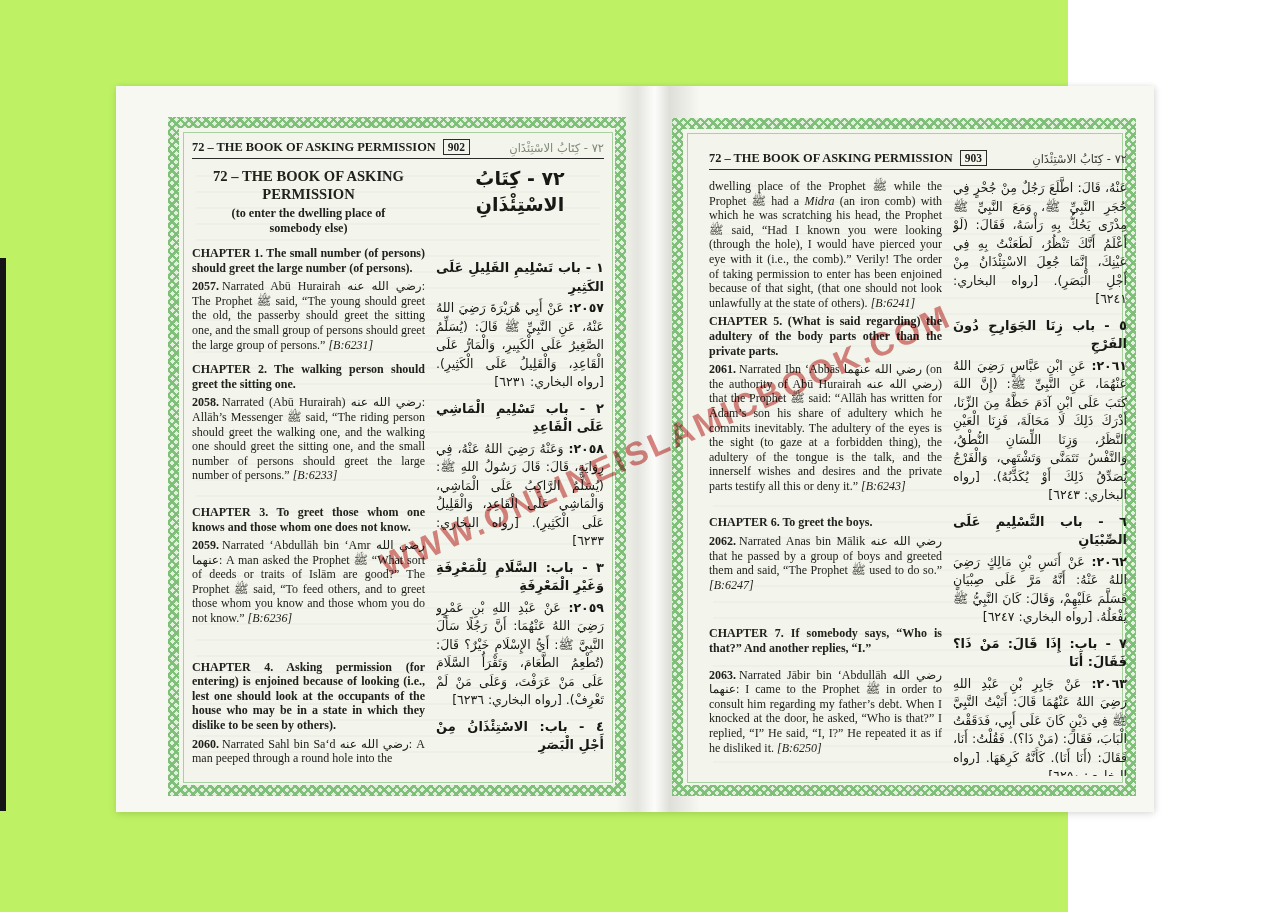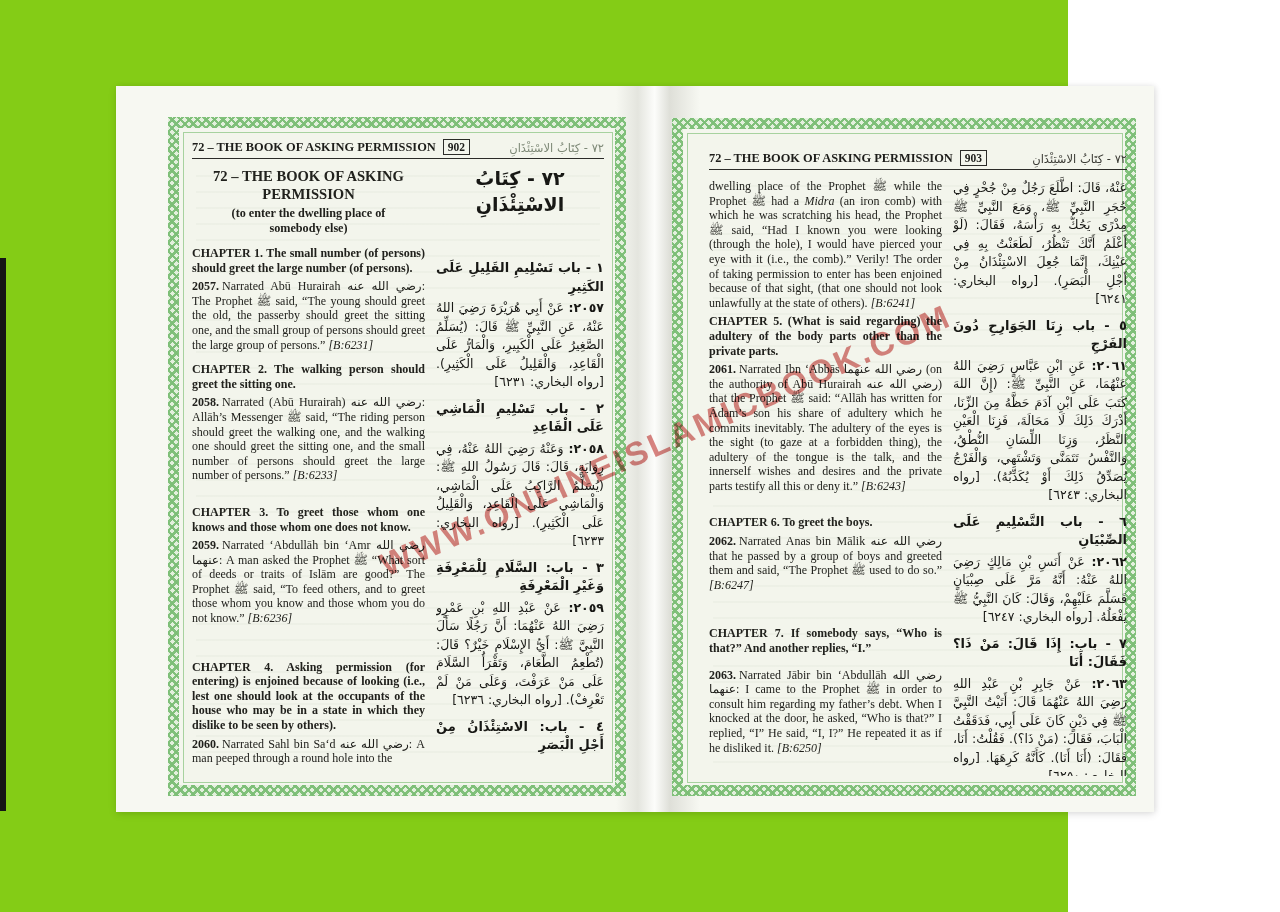--- a/index.html
+++ b/index.html
@@ -1,17 +1,17 @@
 <!DOCTYPE html>
 <html><head>
 <meta charset="utf-8">
 <style>
   html,body{margin:0;padding:0;background:#ffffff;width:1280px;height:912px;overflow:hidden;
     font-family:"Liberation Serif", serif;}
-  .stage{position:relative;width:1068px;height:912px;background:#84cc16;}
+  .stage{position:relative;width:1068px;height:912px;background:#bef264;}
   .film-strip{position:absolute;left:0;top:258px;width:6px;height:553px;background:#151515;}
   .book{position:absolute;left:116px;top:86px;width:1038px;height:726px;background:#f7f8f2;
     box-shadow:0 2px 8px rgba(0,0,0,.12), 2px 0 5px rgba(0,0,0,.06);}
   .spine{position:absolute;left:500px;top:0;width:84px;height:100%;pointer-events:none;
     background:linear-gradient(to right, rgba(100,100,88,0) 0%, rgba(100,100,88,.13) 26%,
       rgba(255,255,255,.65) 46%, rgba(100,100,88,.17) 64%, rgba(100,100,88,0) 100%);}
   .page{position:absolute;top:0;height:726px;}
   .page-left{left:0;width:520px;}
   .page-right{left:540px;width:498px;}
   .frame{position:absolute;

